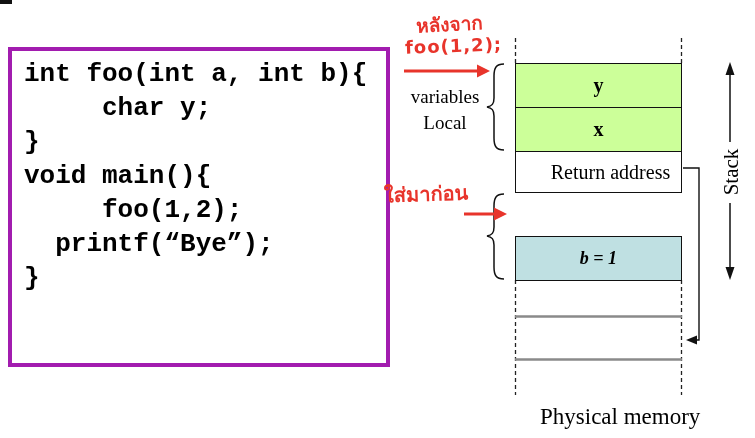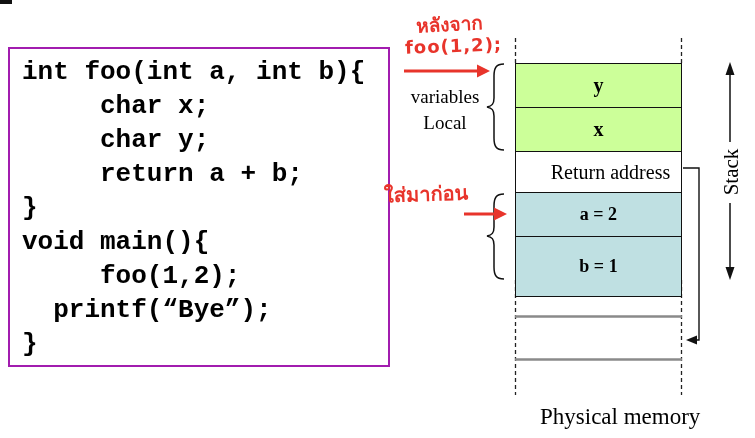--- a/index.html
+++ b/index.html
@@ -4,34 +4,34 @@
 <style>
   html,body{margin:0;padding:0;background:#fff;}
   #canvas{position:relative;width:755px;height:438px;background:#fff;overflow:hidden;
           font-family:"Liberation Serif", serif;color:#000;}
   .abs{position:absolute;}
 
   
   #corner-mark{left:0;top:0;width:12px;height:4px;background:#111;}
 
   
-  #code-box{left:8px;top:47px;width:382px;height:320px;border:2px solid #a21caf;
+  #code-box{left:8px;top:47px;width:382px;height:320px;border:4px solid #a21caf;
             background:#fff;box-sizing:border-box;padding:6px 4px 0 12px;}
   .code-line{font-family:"Liberation Mono","DejaVu Sans Mono",monospace;
              font-weight:bold;font-size:26px;line-height:34px;white-space:pre;
              color:#000;}
 
   
   .cell{left:515px;width:167px;box-sizing:border-box;border:1.5px solid #111;
         display:flex;align-items:center;justify-content:center;}
   #cell-y{top:63px;height:45px;background:#ccff99;}
   #cell-x{top:107px;height:45px;background:#ccff99;}
   #cell-ret{top:151px;height:42px;background:#fff;padding-left:24px;}
   #cell-a{top:192px;height:45px;background:#bfe0e2;}
-  #cell-b{top:236px;height:61px;background:#bfe0e2;}
+  #cell-b{top:236px;height:45px;background:#bfe0e2;font-style:italic;}
   .cell-label-bold{font-weight:bold;font-size:20px;}
   .cell-label-bold-sm{font-weight:bold;font-size:18px;}
   .cell-label-normal{font-weight:normal;font-size:20px;}
 
   
   #local-vars-label{left:404px;top:84px;width:82px;text-align:center;
                     font-size:19px;line-height:26px;}
   #parameters-label{left:385px;top:229px;width:100px;font-size:20px;}
   #stack-label{left:681px;top:158px;width:100px;height:28px;display:flex;
                align-items:center;justify-content:center;font-size:21px;
@@ -49,23 +49,21 @@
 </style>
 </head>
 <body>
 
 <div id="canvas">
 
   <div class="abs" id="corner-mark"></div>
 
   <div class="abs" id="code-box">
     <div class="code-line">int foo(int a, int b){</div>
-    <div class="code-line">     char x;</div>
     <div class="code-line">     char y;</div>
-    <div class="code-line">     return a + b;</div>
     <div class="code-line">}</div>
     <div class="code-line">void main(){</div>
     <div class="code-line">     foo(1,2);</div>
     <div class="code-line">  printf(“Bye”);</div>
     <div class="code-line">}</div>
   </div>
 
   <svg width="755" height="438" viewBox="0 0 755 438">
 
     <g stroke="#222" stroke-width="1.3" stroke-dasharray="4 3">
@@ -110,23 +108,20 @@
 
   <div class="abs cell" id="cell-y">
     <span class="cell-label-bold">y</span>
   </div>
   <div class="abs cell" id="cell-x">
     <span class="cell-label-bold">x</span>
   </div>
   <div class="abs cell" id="cell-ret">
     <span class="cell-label-normal">Return address</span>
   </div>
-  <div class="abs cell" id="cell-a">
-    <span class="cell-label-bold-sm">a = 2</span>
-  </div>
   <div class="abs cell" id="cell-b">
     <span class="cell-label-bold-sm">b = 1</span>
   </div>
 
   <div class="abs" id="local-vars-label">
     <div>variables</div>
     <div>Local</div>
   </div>
   <div class="abs" id="stack-label">Stack</div>
   <div class="abs" id="physical-memory-label">Physical memory</div>

